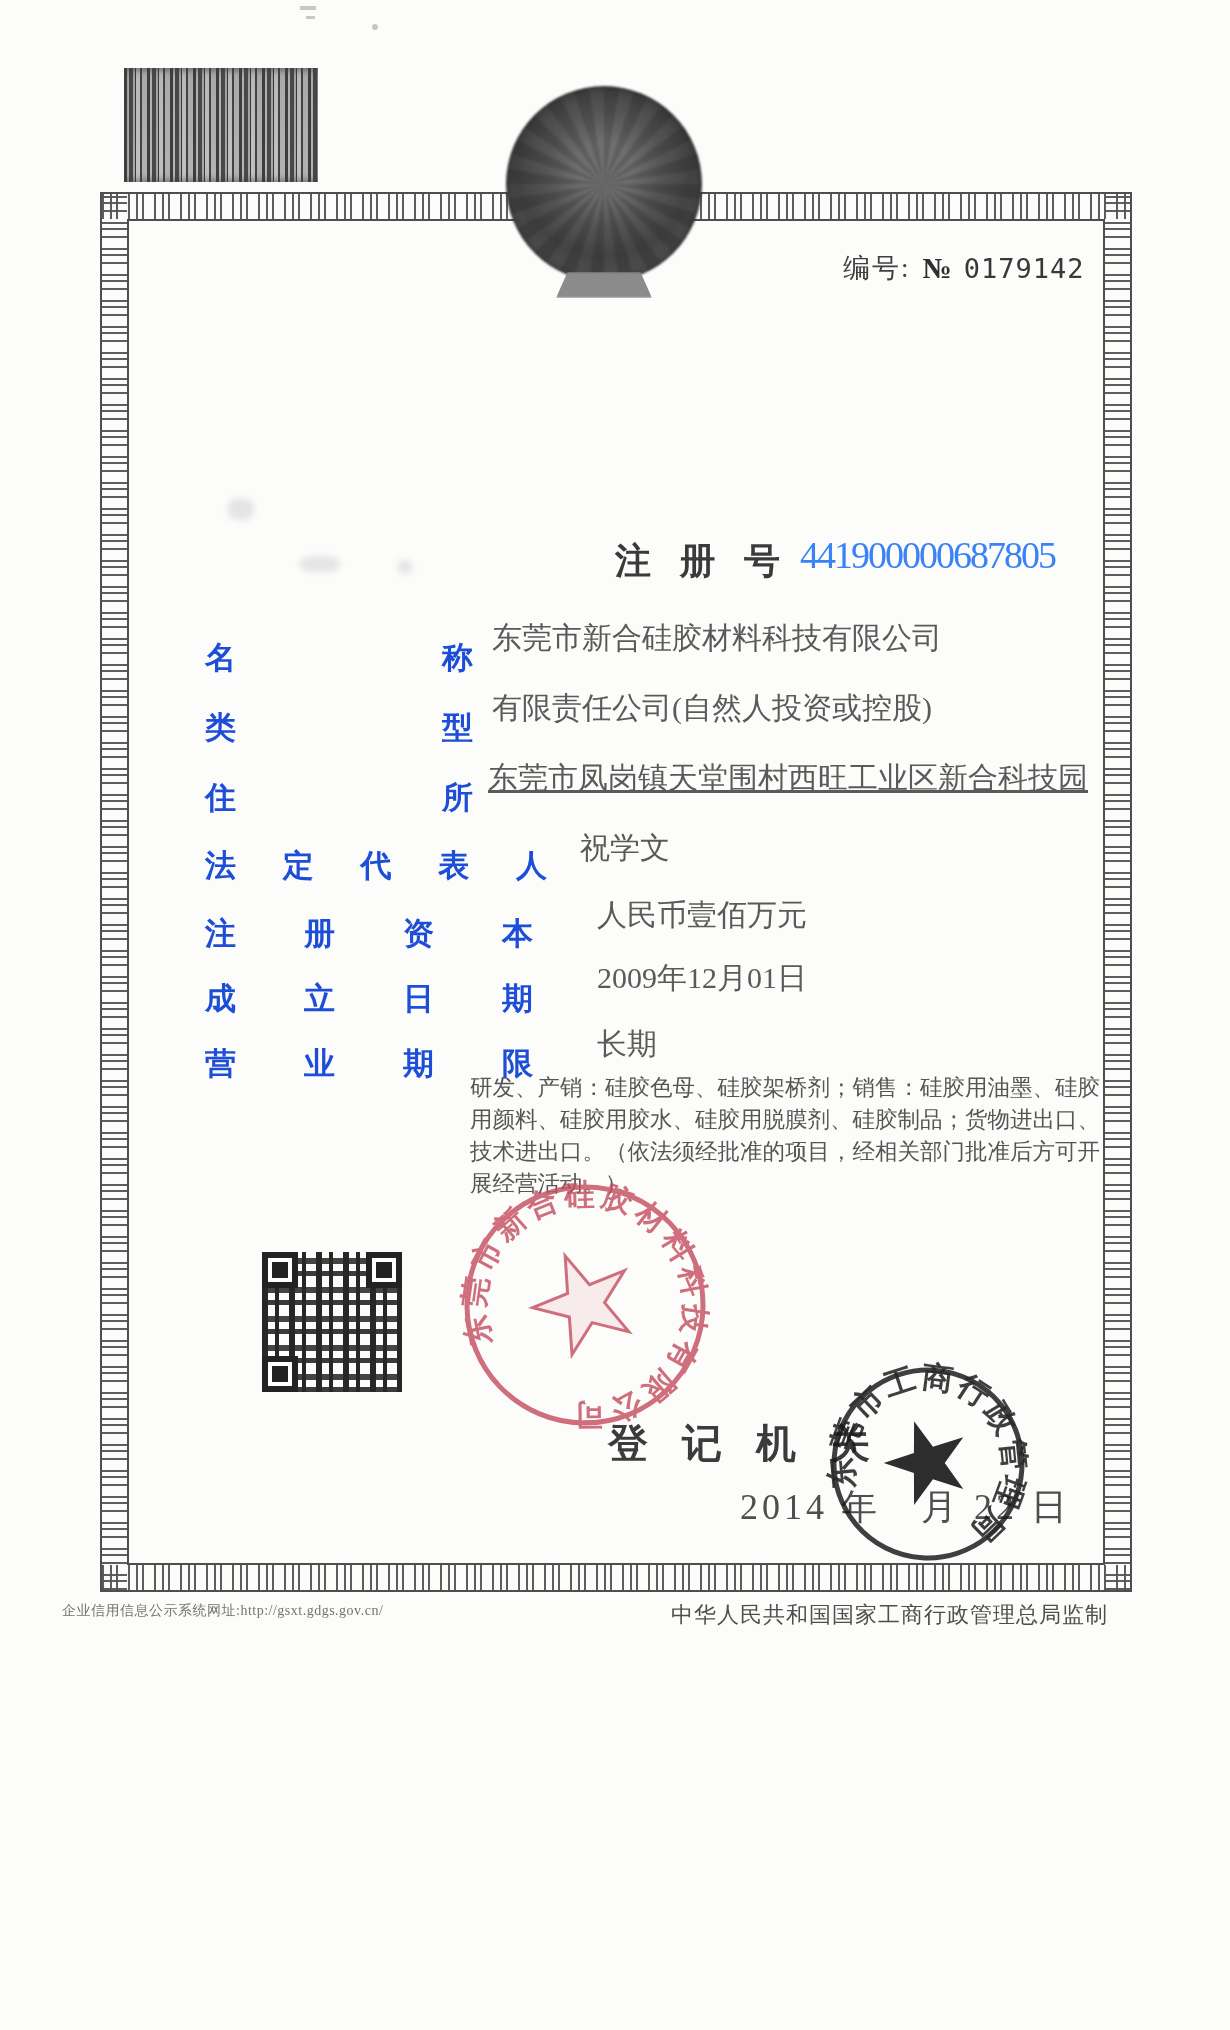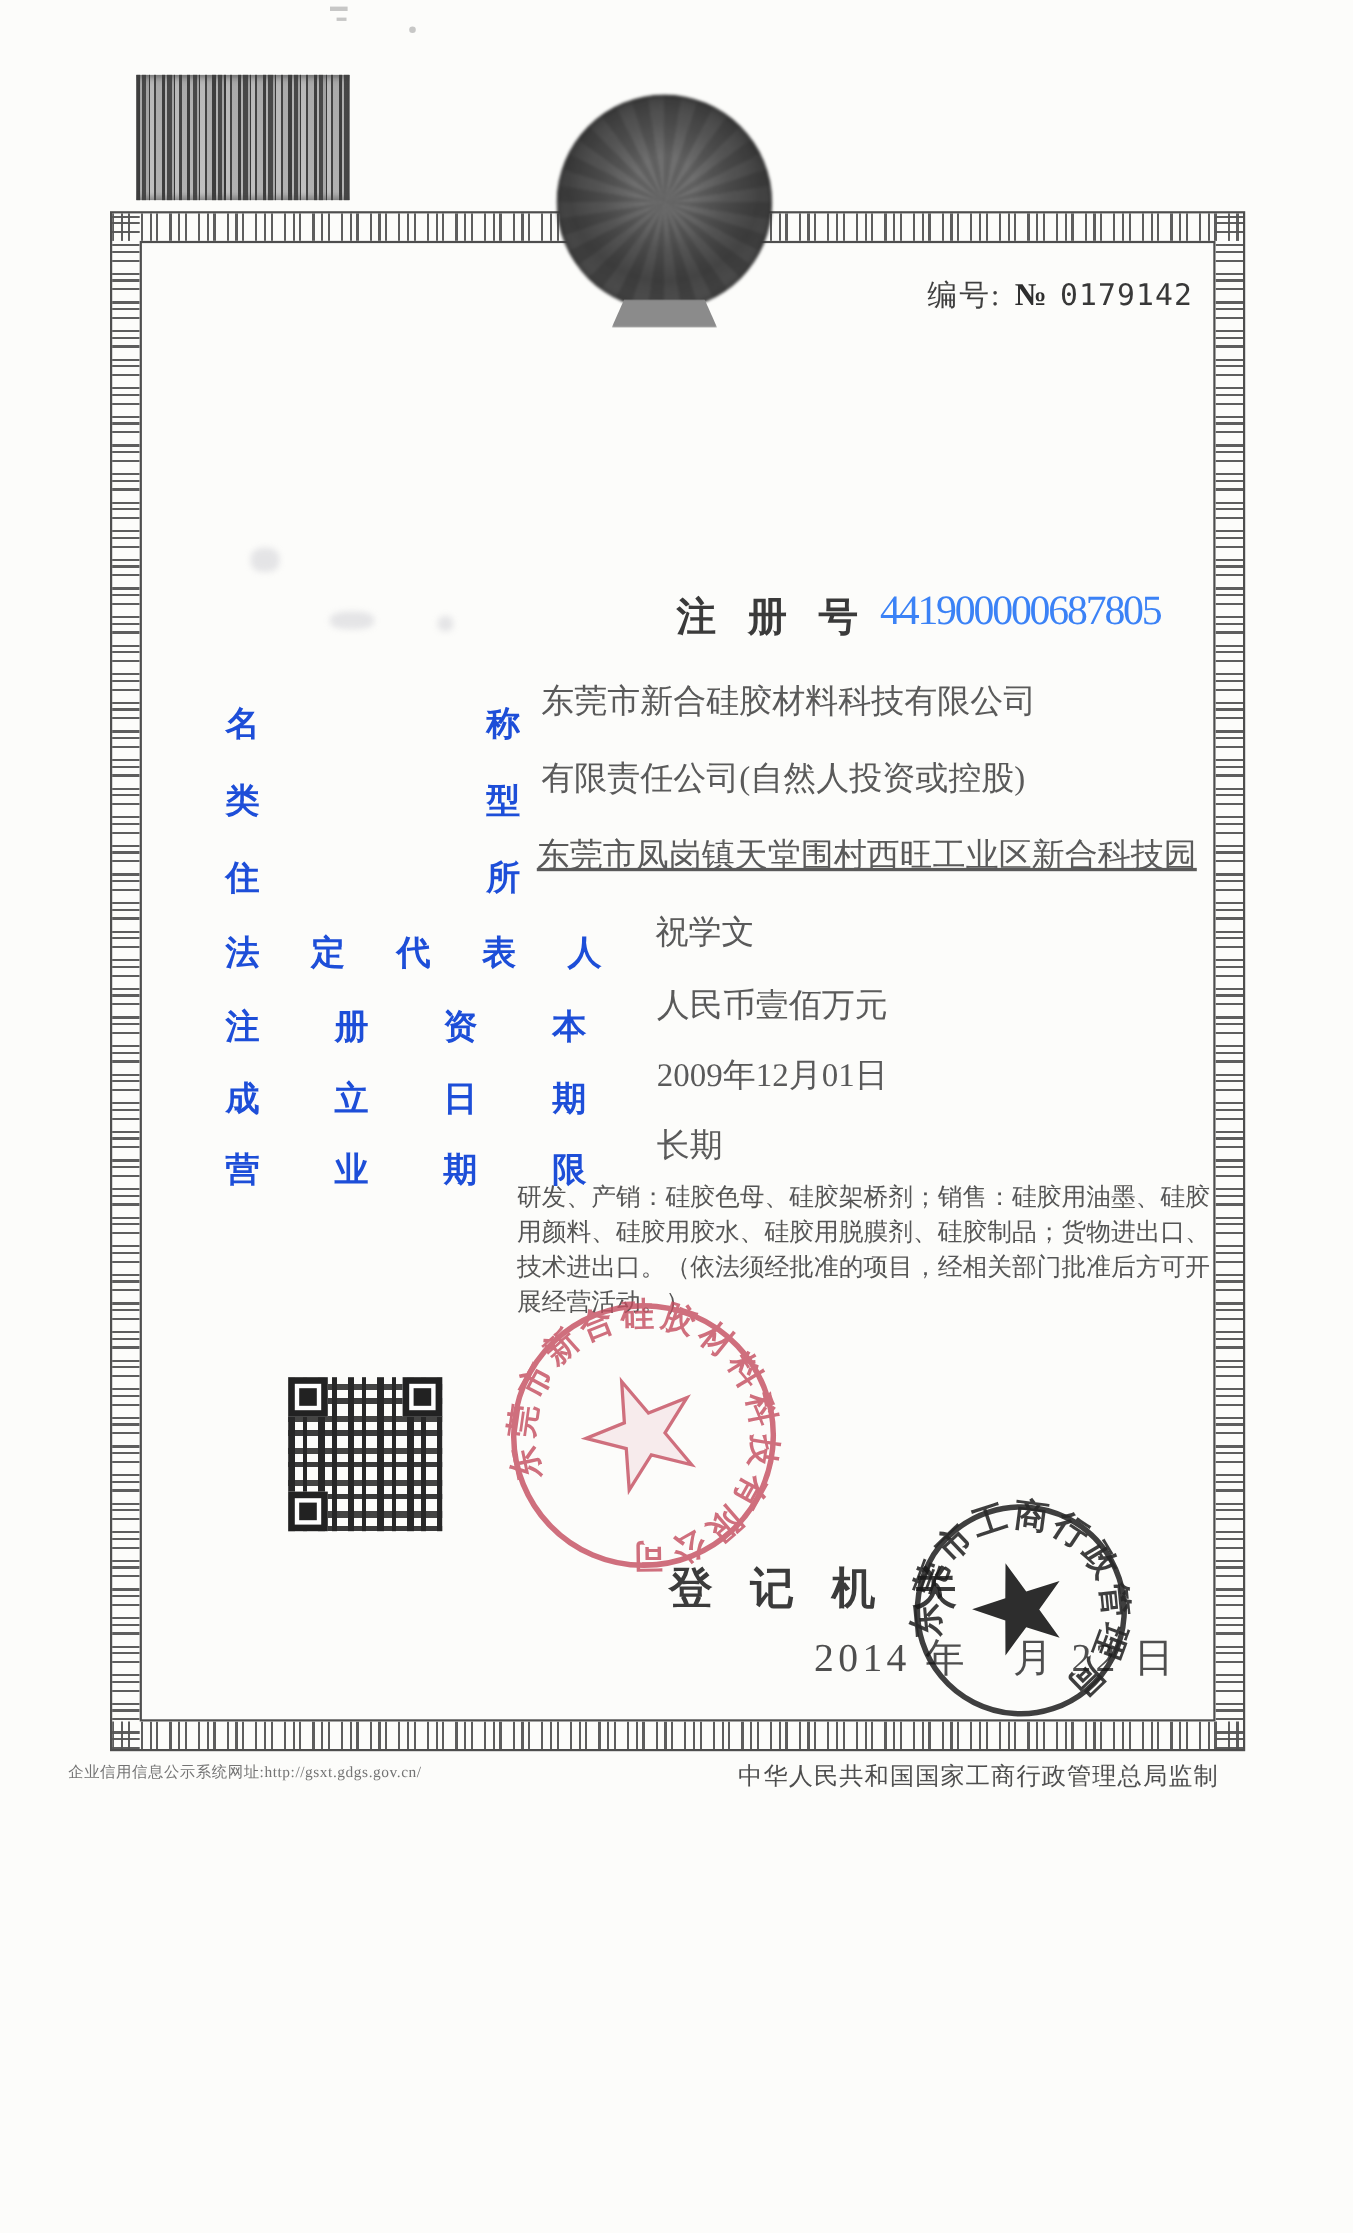--- a/index.html
+++ b/index.html
@@ -71,24 +71,24 @@
     text-align:justify;text-align-last:justify;}
   .regno-value{position:absolute;left:800px;top:533px;z-index:2;
     font-size:38px;color:#3b82f6;letter-spacing:-2px;}
   
   .flabel{position:absolute;z-index:2;font-weight:bold;font-size:31px;color:#1d4ed8;
     text-align:justify;text-align-last:justify;line-height:1;margin-top:30px;}
   .fvalue{position:absolute;z-index:2;font-size:30px;color:#5a5a5a;line-height:1.2;white-space:nowrap;}
   .l1{left:205px;top:612px;width:268px;} .v1{left:492px;top:620px;}
   .l2{left:205px;top:682px;width:268px;} .v2{left:492px;top:690px;}
   .l3{left:205px;top:752px;width:268px;} .v3{left:488px;top:760px;text-decoration:underline;}
-  .l4{left:205px;top:820px;width:342px;} .v4{left:596px;top:830px;}
+  .l4{left:205px;top:820px;width:342px;} .v4{left:580px;top:830px;}
   .l5{left:205px;top:888px;width:328px;} .v5{left:597px;top:897px;}
   .l6{left:205px;top:953px;width:328px;} .v6{left:597px;top:960px;}
-  .l7{left:205px;top:1018px;width:328px;} .v7{left:597px;top:1026px;font-family:Liberation Mono, monospace;}
+  .l7{left:205px;top:1018px;width:328px;} .v7{left:597px;top:1026px;}
   .l8{left:205px;top:1082px;width:328px;}
   .v8{left:470px;top:1072px;width:648px;font-size:22.5px;line-height:1.42;white-space:normal;color:#555;}
   
   .smudge{position:absolute;z-index:1;background:#b9b9c2;border-radius:40%;filter:blur(3px);opacity:.35;}
   .sm1{left:228px;top:498px;width:26px;height:22px;}
   .sm2{left:300px;top:556px;width:40px;height:16px;}
   .sm3{left:398px;top:560px;width:14px;height:14px;}
   
   .qr{position:absolute;left:262px;top:1252px;width:140px;height:140px;z-index:2;
     background:

